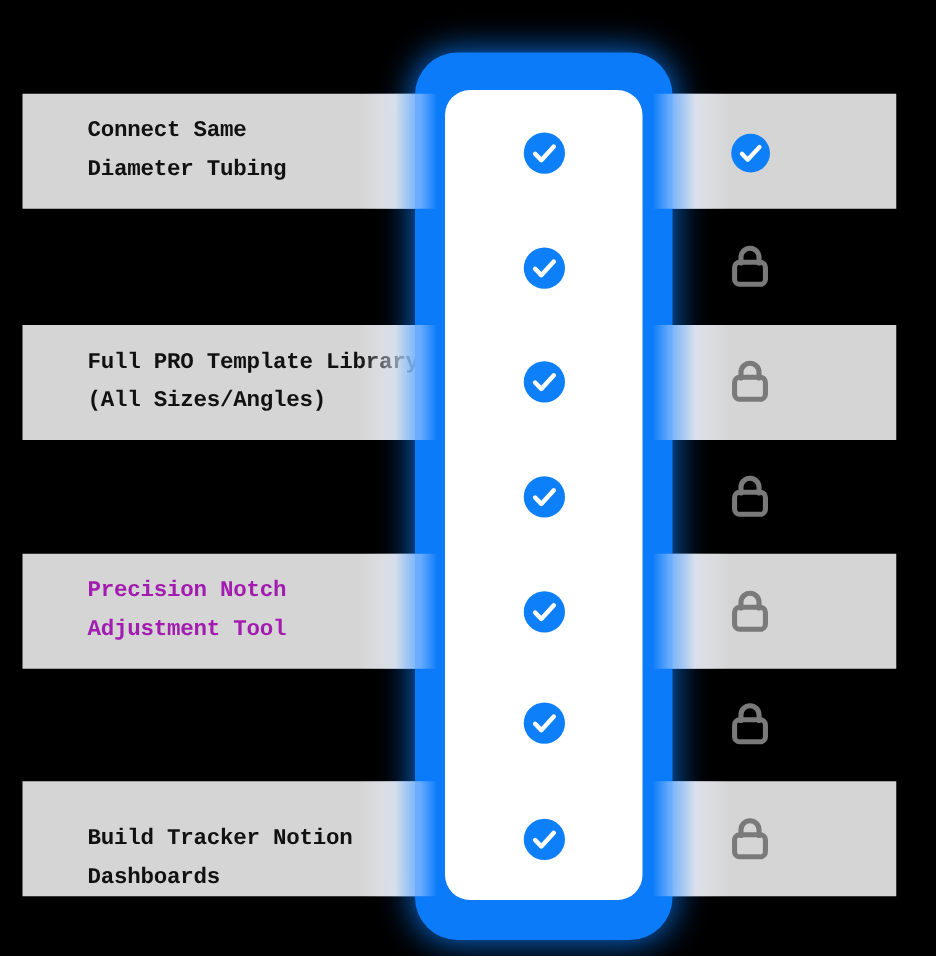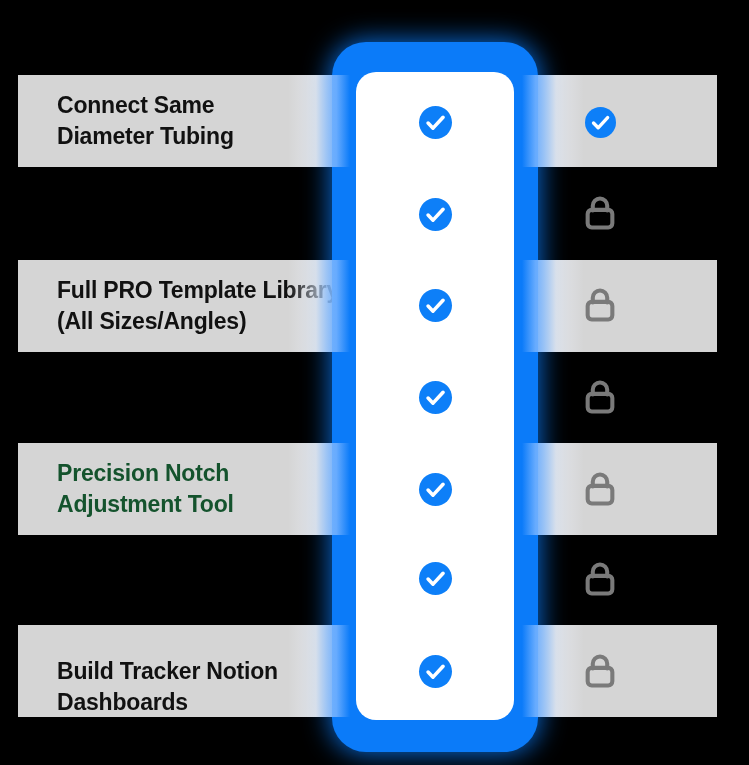--- a/index.html
+++ b/index.html
@@ -20,30 +20,31 @@
   .rows-layer{position:absolute;left:0;top:0;width:749px;height:765px;z-index:1;}
   .feature-row{
     position:absolute;
     left:18px;
     width:699px;
     height:92px;
     background:#d5d5d5;
   }
   .feature-row .label{
     position:absolute;
-    left:39px;
+    left:52px;
     top:50%;
     transform:translateY(-50%);
     color:#111111;
-    font-size:23px;
+    font-size:18px;
     font-weight:bold;
     line-height:31px;
     letter-spacing:-0.2px;
     white-space:pre-line;
     max-width:330px;
+    font-family:Liberation Mono, monospace;
   }
 
   
   .highlight-column{
     position:absolute;
     left:332px;
     top:42px;
     width:206px;
     height:710px;
     background:#0b7bf9;
@@ -101,21 +102,21 @@
   <div class="rows-layer">
       <div class="feature-row" style="top: 75px; background: rgb(213, 213, 213);">
         <div class="label" style="color: rgb(17, 17, 17);">Connect Same
 Diameter Tubing</div>
       </div>
       <div class="feature-row" style="top: 260px; background: rgb(213, 213, 213);">
         <div class="label" style="color: rgb(17, 17, 17);">Full PRO Template Library
 (All Sizes/Angles)</div>
       </div>
       <div class="feature-row" style="top: 443px; background: rgb(213, 213, 213);">
-        <div class="label" style="color: #14532d;">Precision Notch
+        <div class="label" style="color: #a21caf;">Precision Notch
 Adjustment Tool</div>
       </div>
       <div class="feature-row" style="top: 625px; background: rgb(213, 213, 213);">
         <div class="label" style="color: rgb(17, 17, 17); margin-top: 16px;">Build Tracker Notion
 Dashboards</div>
       </div>
     </div>
 
   <div class="highlight-column"></div>
   <div class="highlight-card"></div>

